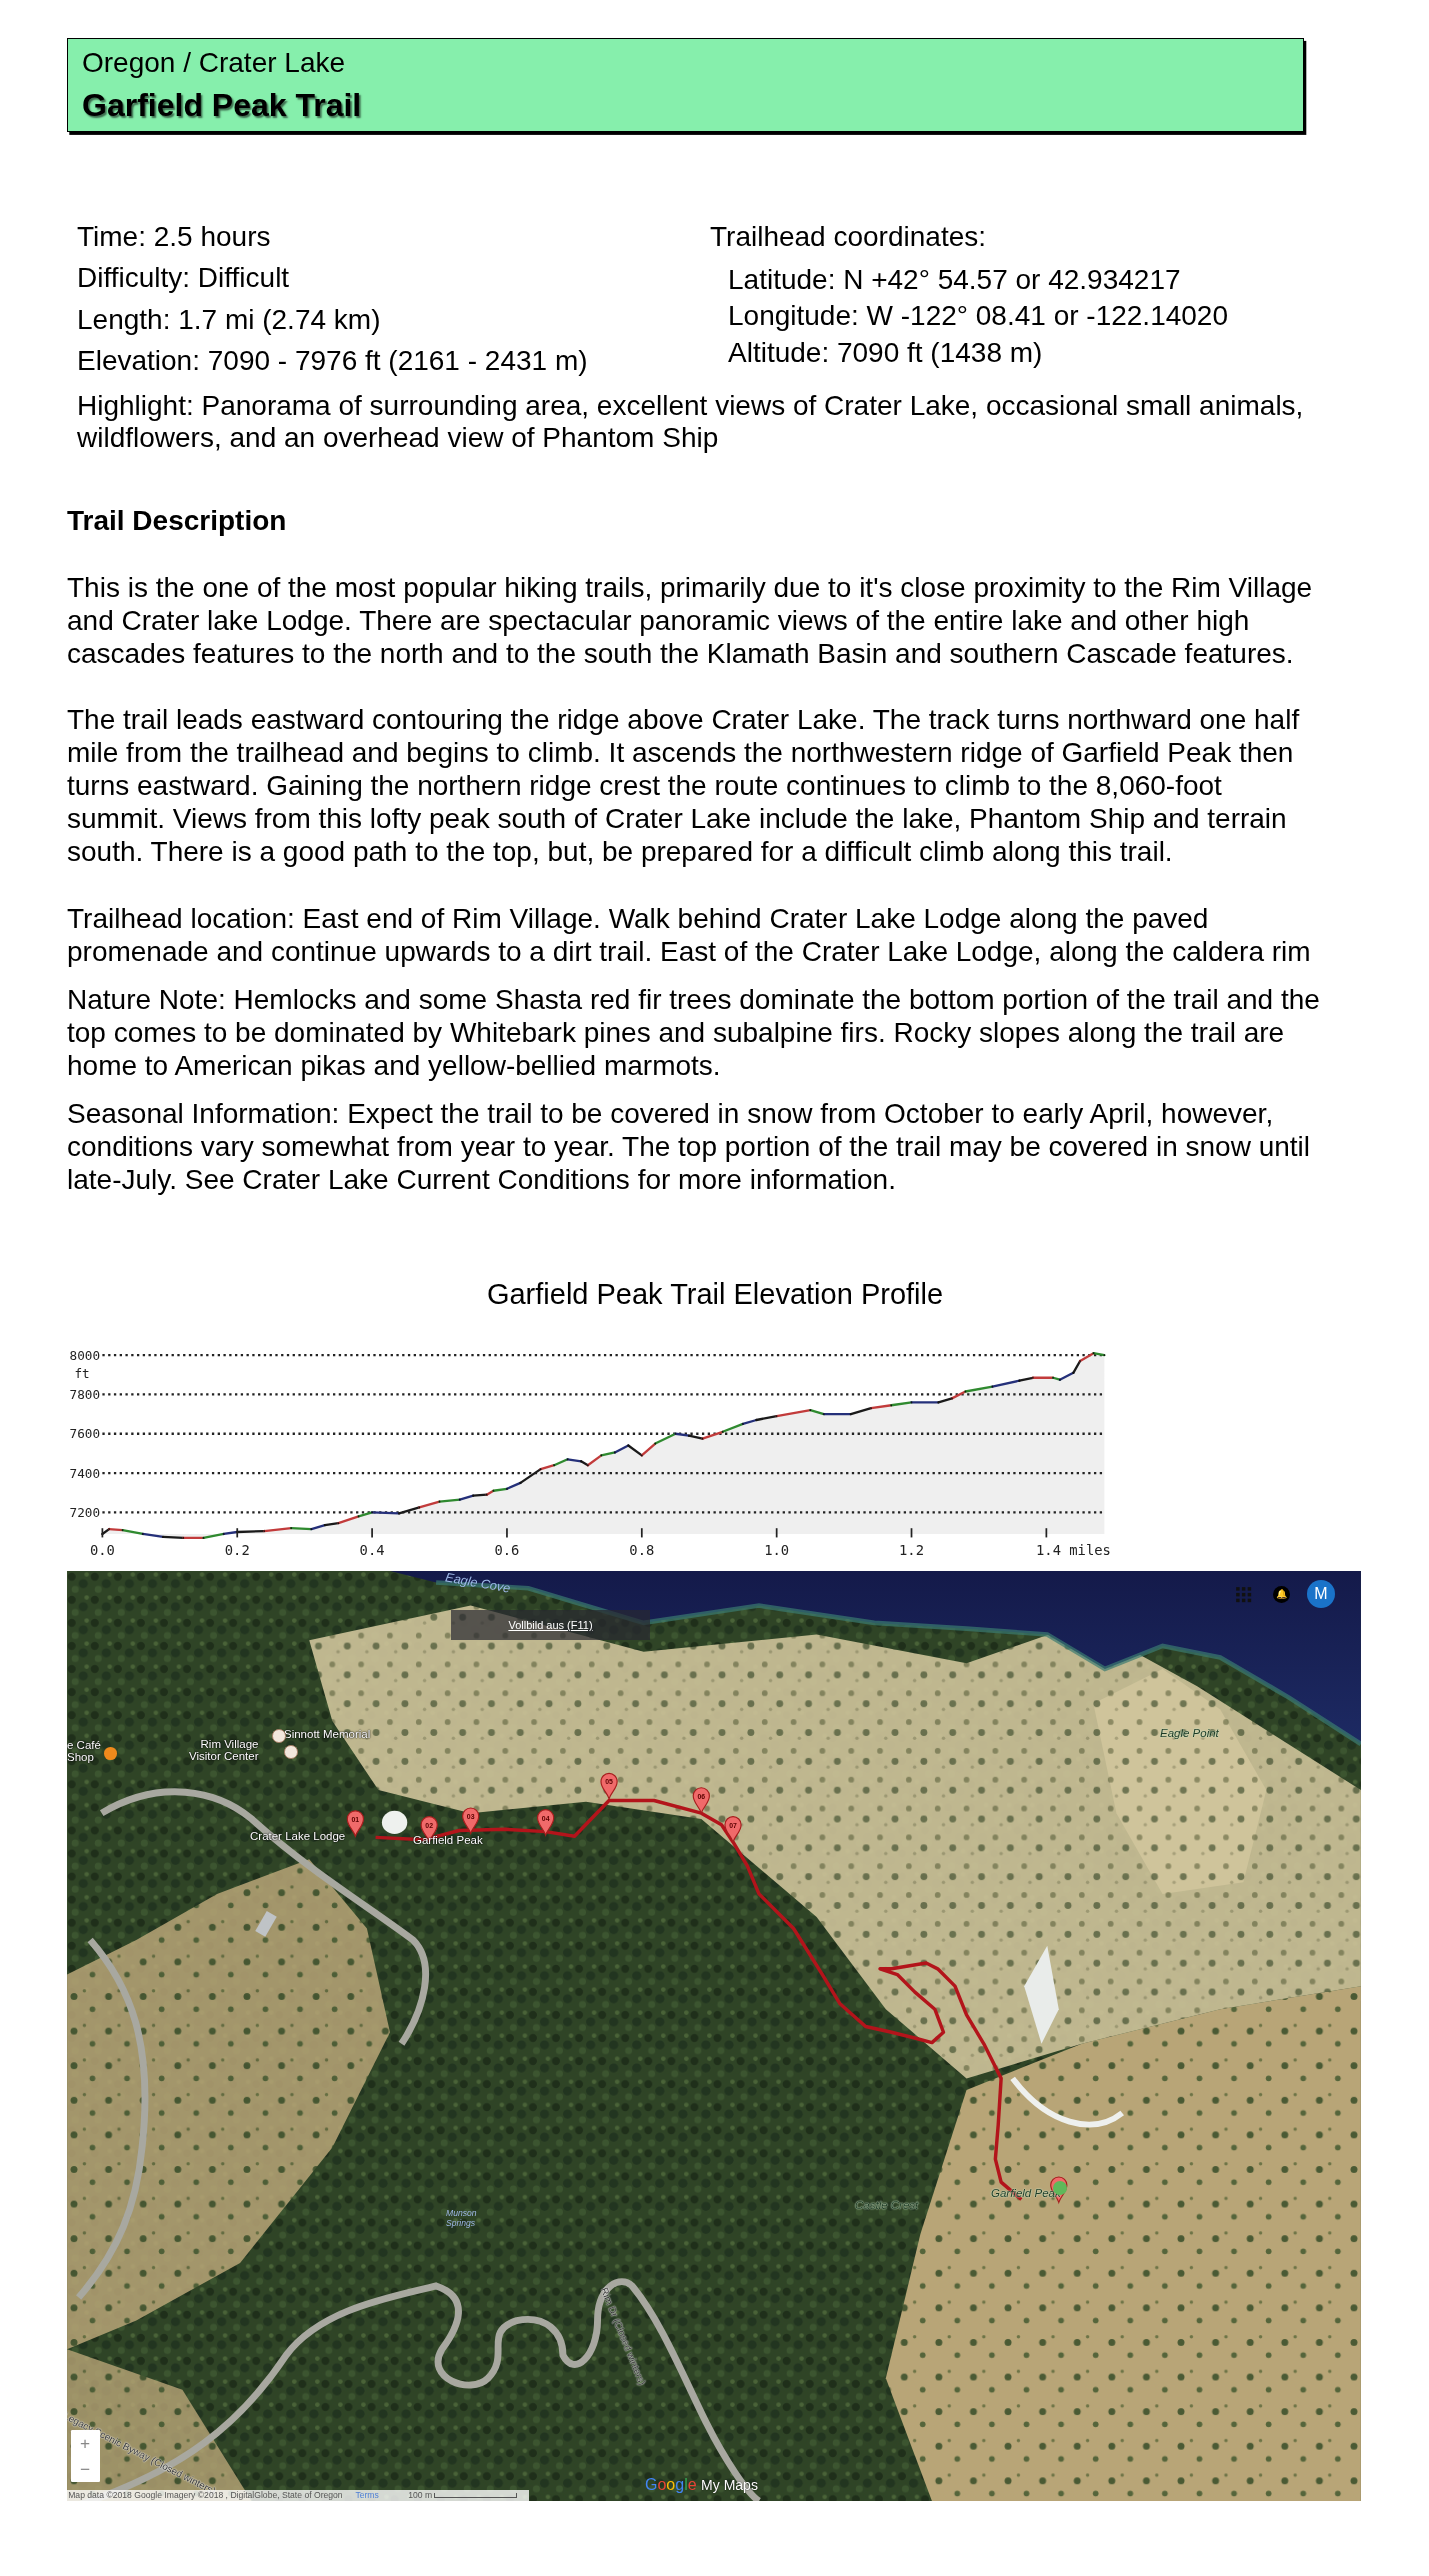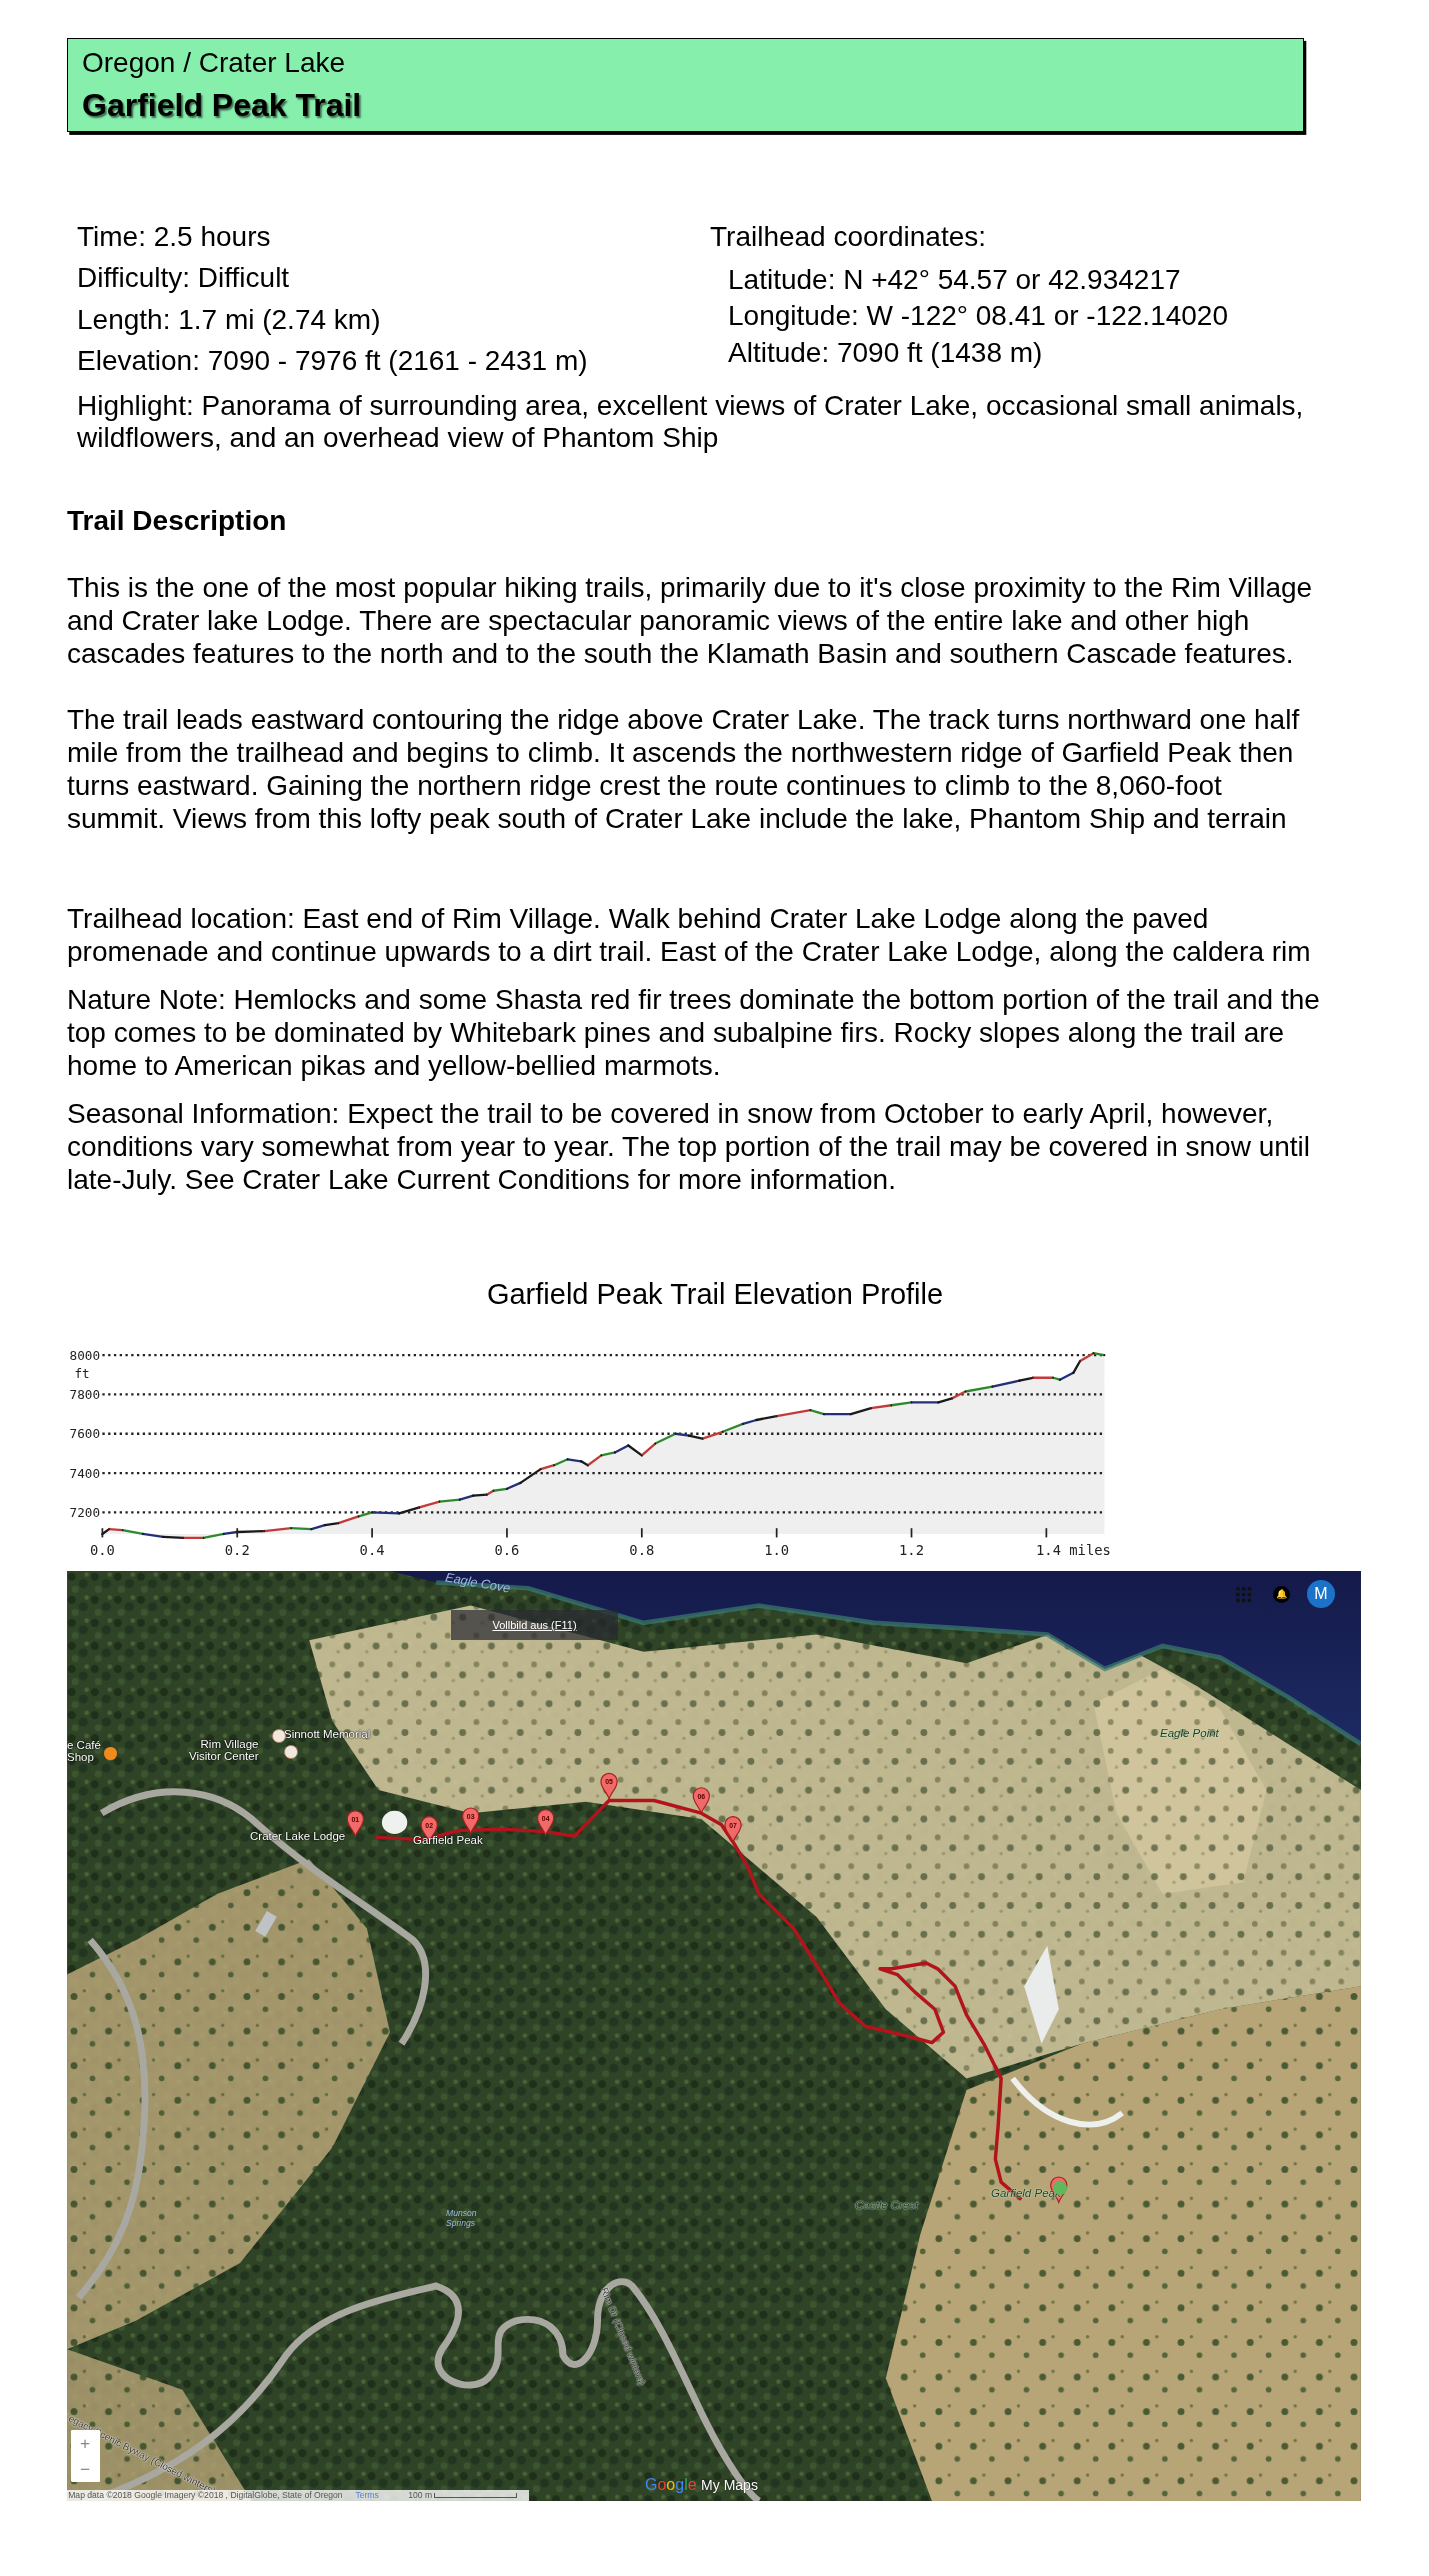--- a/index.html
+++ b/index.html
@@ -23,21 +23,21 @@
   #chart-wrap svg text { font-family: "DejaVu Sans Mono", monospace; }
 
   
   #map { left: 67px; top: 1571px; width: 1294px; height: 930px; overflow: hidden; background: #6d7a4a; }
   #map svg { position: absolute; left: 0; top: 0; }
   .map-label { position: absolute; font-size: 11.5px; color: #fff; white-space: nowrap;
                text-shadow: 0 0 1.7px #000, 0 0 1.2px #000; }
   .map-label.dark { color: #1d3a24; text-shadow: 0 0 1.7px #cfe6c8, 0 0 1.2px #cfe6c8; font-style: italic; }
   .map-label.water { color: #9db7e6; font-style: italic; text-shadow: none; font-size: 12.7px; }
   .map-label.road { color: #333; text-shadow: 0 0 1.7px #fff, 0 0 1.2px #fff; font-size: 9.8px; }
-  #fullscreen-exit { position: absolute; left: 384px; top: 39px; width: 167px; height: 30px;
+  #fullscreen-exit { position: absolute; left: 384px; top: 39px; width: 199px; height: 30px;
                      background: rgba(40,40,48,0.7); color: #fff; font-size: 11px; text-align: center;
                      line-height: 30px; text-decoration: underline; }
   #apps-icon { position: absolute; left: 1168px; top: 15px; width: 17.3px; height: 17.3px; }
   #bell-icon { position: absolute; left: 1206px; top: 15px; width: 17.3px; height: 17.3px; border-radius: 50%;
                background: #000; color: #fff; font-size: 9.2px; text-align: center; line-height: 17.3px; }
   #avatar { position: absolute; left: 1240px; top: 9.2px; width: 28px; height: 28px; border-radius: 50%;
             background: #1a73c9; color: #fff; font-size: 16px; text-align: center; line-height: 28px; }
   #zoom-ctrl { position: absolute; left: 3.5px; top: 859px; width: 29px; height: 52px; background: #fff;
                border-radius: 1.2px; }
   #zoom-ctrl div { height: 26px; line-height: 26px; text-align: center; font-size: 17.3px; color: #888; }
@@ -77,20 +77,21 @@
 <div class="abs para" style="left:67px; top:571px;">
   <div>This is the one of the most popular hiking trails, primarily due to it's close proximity to the Rim Village</div>
   <div>and Crater lake Lodge. There are spectacular panoramic views of the entire lake and other high</div>
   <div>cascades features to the north and to the south the Klamath Basin and southern Cascade features.</div>
 </div>
 <div class="abs para" style="left:67px; top:703px;">
   <div>The trail leads eastward contouring the ridge above Crater Lake. The track turns northward one half</div>
   <div>mile from the trailhead and begins to climb. It ascends the northwestern ridge of Garfield Peak then</div>
   <div>turns eastward. Gaining the northern ridge crest the route continues to climb to the 8,060-foot</div>
   <div>summit. Views from this lofty peak south of Crater Lake include the lake, Phantom Ship and terrain</div>
+  <div>south. There is a good path to the top, but, be prepared for a difficult climb along this trail.</div>
 </div>
 <div class="abs para" style="left:67px; top:902px;">
   <div>Trailhead location: East end of Rim Village. Walk behind Crater Lake Lodge along the paved</div>
   <div>promenade and continue upwards to a dirt trail. East of the Crater Lake Lodge, along the caldera rim</div>
 </div>
 <div class="abs para" style="left:67px; top:983px;">
   <div>Nature Note: Hemlocks and some Shasta red fir trees dominate the bottom portion of the trail and the</div>
   <div>top comes to be dominated by Whitebark pines and subalpine firs. Rocky slopes along the trail are</div>
   <div>home to American pikas and yellow-bellied marmots.</div>
 </div>

